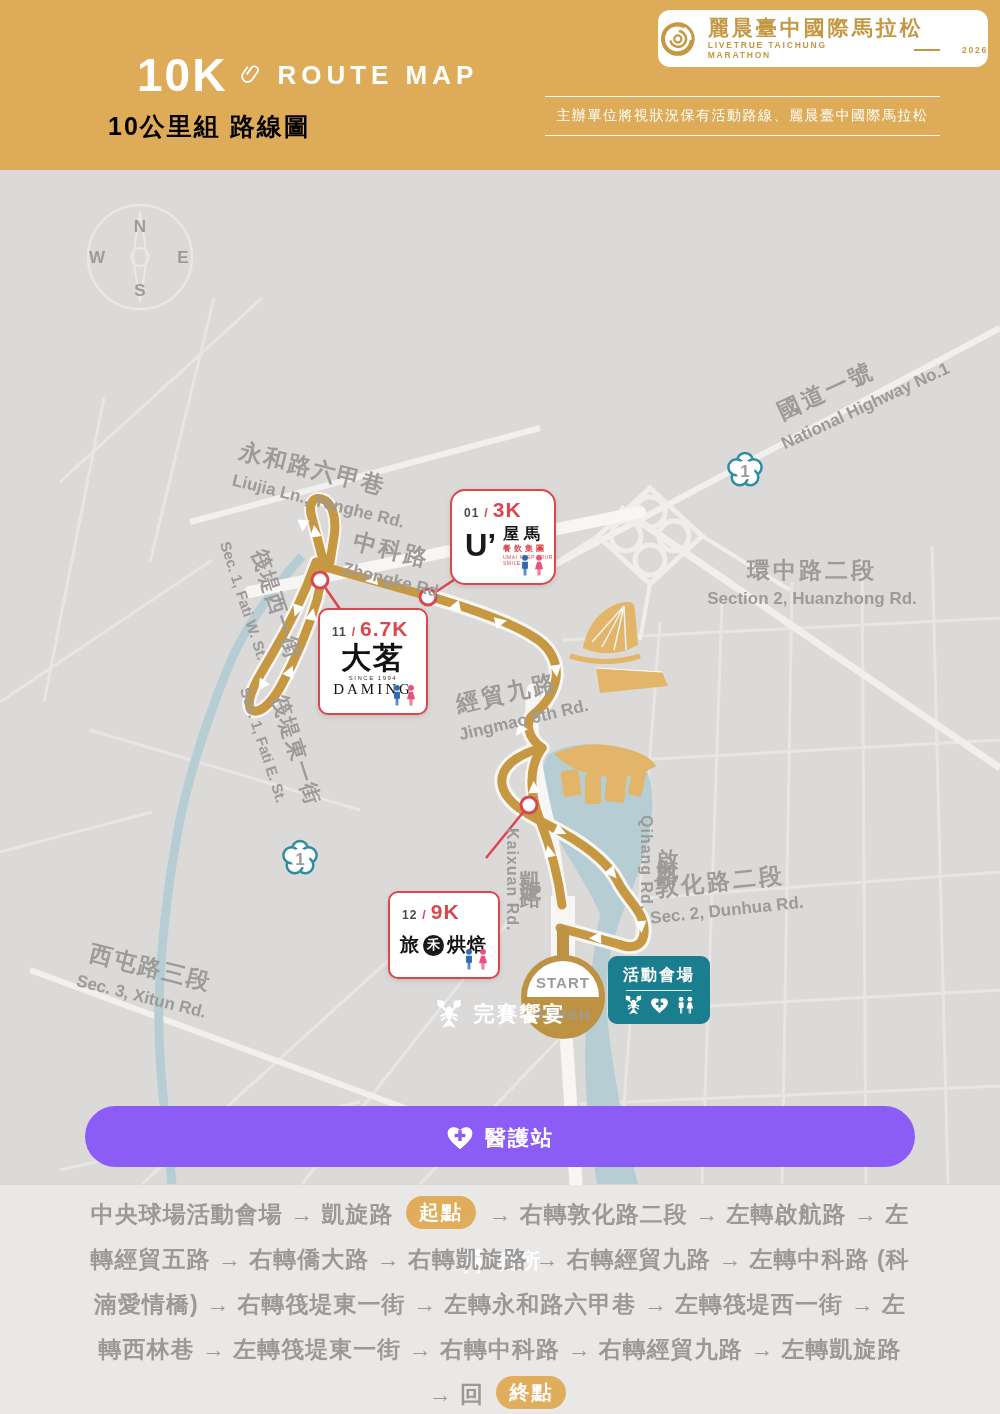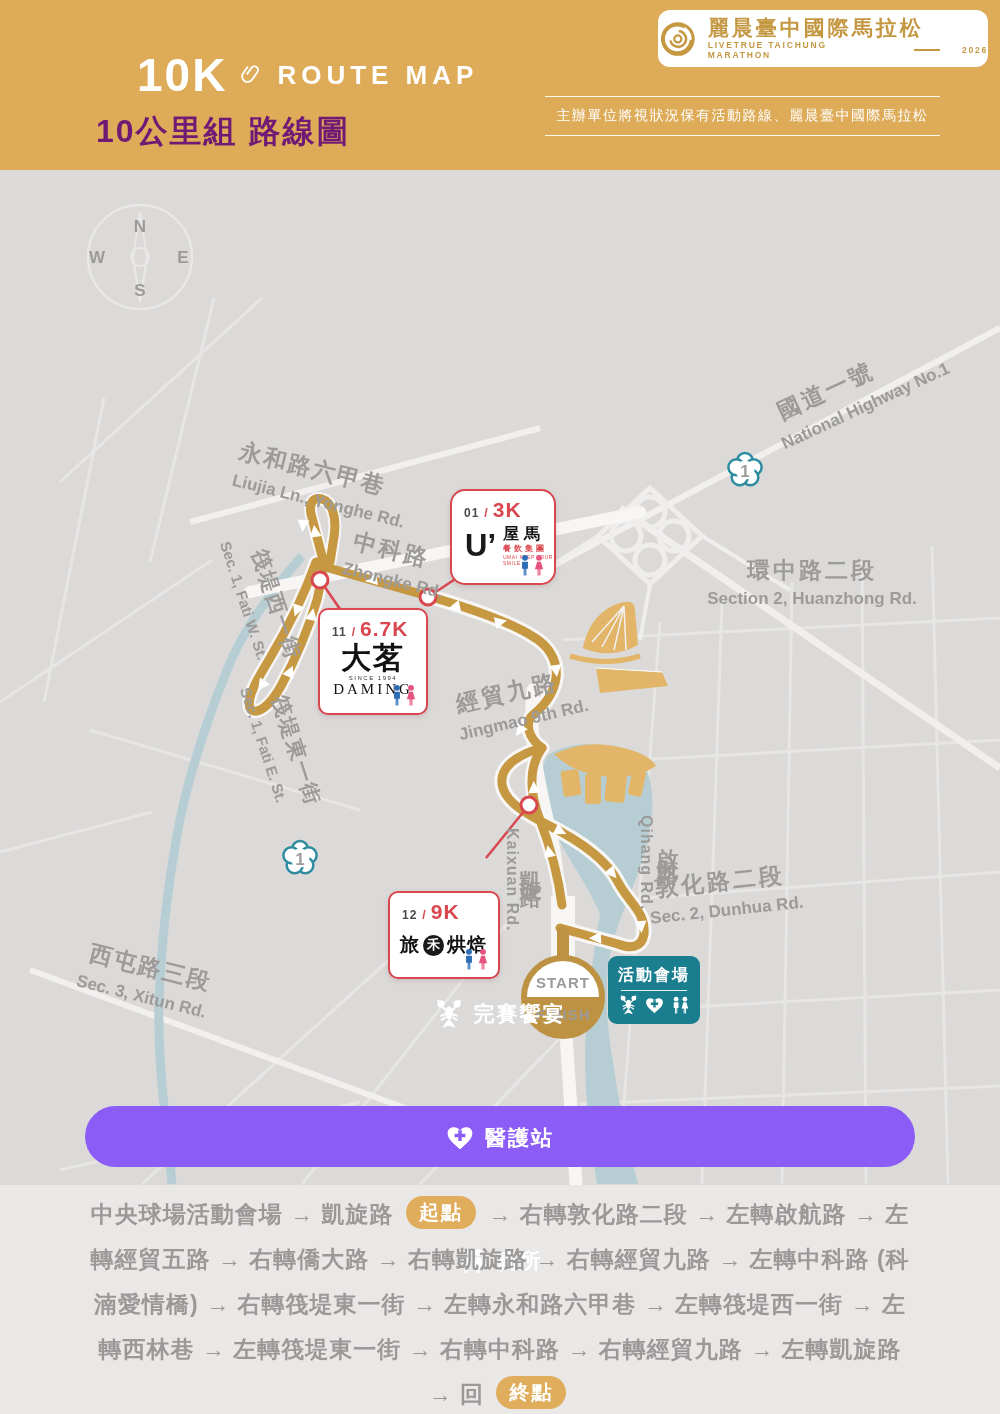--- a/index.html
+++ b/index.html
@@ -3,21 +3,21 @@
 <meta charset="utf-8">
 <style>
   html,body{margin:0;padding:0;background:#888;}
   .page{position:relative;width:1000px;height:1414px;margin:0 auto;background:#DBDAD9;overflow:hidden;
         font-family:"Liberation Sans",sans-serif;}
   
   .hd{position:absolute;left:0;top:0;width:1000px;height:170px;background:#DEAC59;}
   .hd-title{position:absolute;left:100px;top:52px;display:flex;align-items:center;gap:14px;color:#fff;margin-left:37px;}
   .hd-10k{font-size:46px;font-weight:800;letter-spacing:2px;line-height:1;}
   .hd-rm{font-size:26px;font-weight:700;letter-spacing:5px;}
-  .hd-sub{position:absolute;left:96px;top:110px;font-size:32px;font-weight:700;color:#701a75;letter-spacing:2px;}
+  .hd-sub{position:absolute;left:108px;top:110px;font-size:25px;font-weight:700;color:#000000;letter-spacing:2px;}
   .clip{width:22px;height:22px;transform:rotate(35deg);}
   .brand{position:absolute;left:658px;top:10px;width:330px;height:57px;background:#fff;border-radius:12px;
          display:flex;align-items:center;justify-content:flex-start;gap:10px;}
   .brand-col{display:flex;flex-direction:column;align-items:flex-start;gap:2px;}
   .brand-zh{font-size:21px;font-weight:800;color:#C49843;letter-spacing:3px;line-height:1;}
   .brand-en{font-size:8.5px;color:#C49843;letter-spacing:1.8px;font-weight:700;display:flex;align-items:center;gap:22px;}
   .brand-line{width:26px;height:2px;background:#C49843;display:inline-block;}
   .disc{position:absolute;left:545px;top:96px;width:395px;text-align:center;color:#fff;font-size:14px;
         letter-spacing:1.5px;padding:10px 0;border-top:1.5px solid rgba(255,255,255,.9);
         border-bottom:1.5px solid rgba(255,255,255,.9);}
@@ -39,21 +39,21 @@
   .umai-tag{font-size:5px;color:#D9474F;letter-spacing:.5px;}
   .daming{text-align:center;padding-top:2px;line-height:1;}
   .daming-zh{font-size:30px;font-weight:900;color:#111;letter-spacing:2px;}
   .daming-since{font-size:6px;color:#333;letter-spacing:1.5px;margin-top:2px;}
   .daming-en{font-size:15px;font-family:"Liberation Serif",serif;letter-spacing:3px;color:#111;margin-top:1px;}
   .luhe{display:flex;align-items:center;gap:3px;padding:8px 0 0 10px;font-weight:800;color:#111;}
   .luhe-t{font-size:19px;letter-spacing:1px;}
   .luhe-c{width:21px;height:21px;border-radius:50%;background:#1A1A1A;color:#fff;font-size:13px;
           display:flex;align-items:center;justify-content:center;font-weight:700;}
   
-  .venue{position:absolute;left:608px;top:956px;width:92px;height:68px;background:#1B7E8F;border-radius:9px;
+  .venue{position:absolute;left:608px;top:956px;width:102px;height:68px;background:#1B7E8F;border-radius:9px;
          color:#fff;display:flex;flex-direction:column;align-items:center;justify-content:center;gap:4px;}
   .venue-t{font-size:16px;font-weight:800;letter-spacing:2px;}
   .venue-div{width:66px;height:1px;background:rgba(255,255,255,.9);}
   .venue-ics{display:flex;gap:7px;align-items:center;color:#fff;}
   
   .legend{position:absolute;left:85px;top:1106px;width:830px;height:61px;background:#8b5cf6;border-radius:31px;
           display:flex;align-items:center;justify-content:center;gap:95px;color:#fff;flex-direction:column;}
   .lg-item{display:flex;align-items:center;gap:11px;}
   .lg-label{font-size:21px;font-weight:800;letter-spacing:2px;}
   

